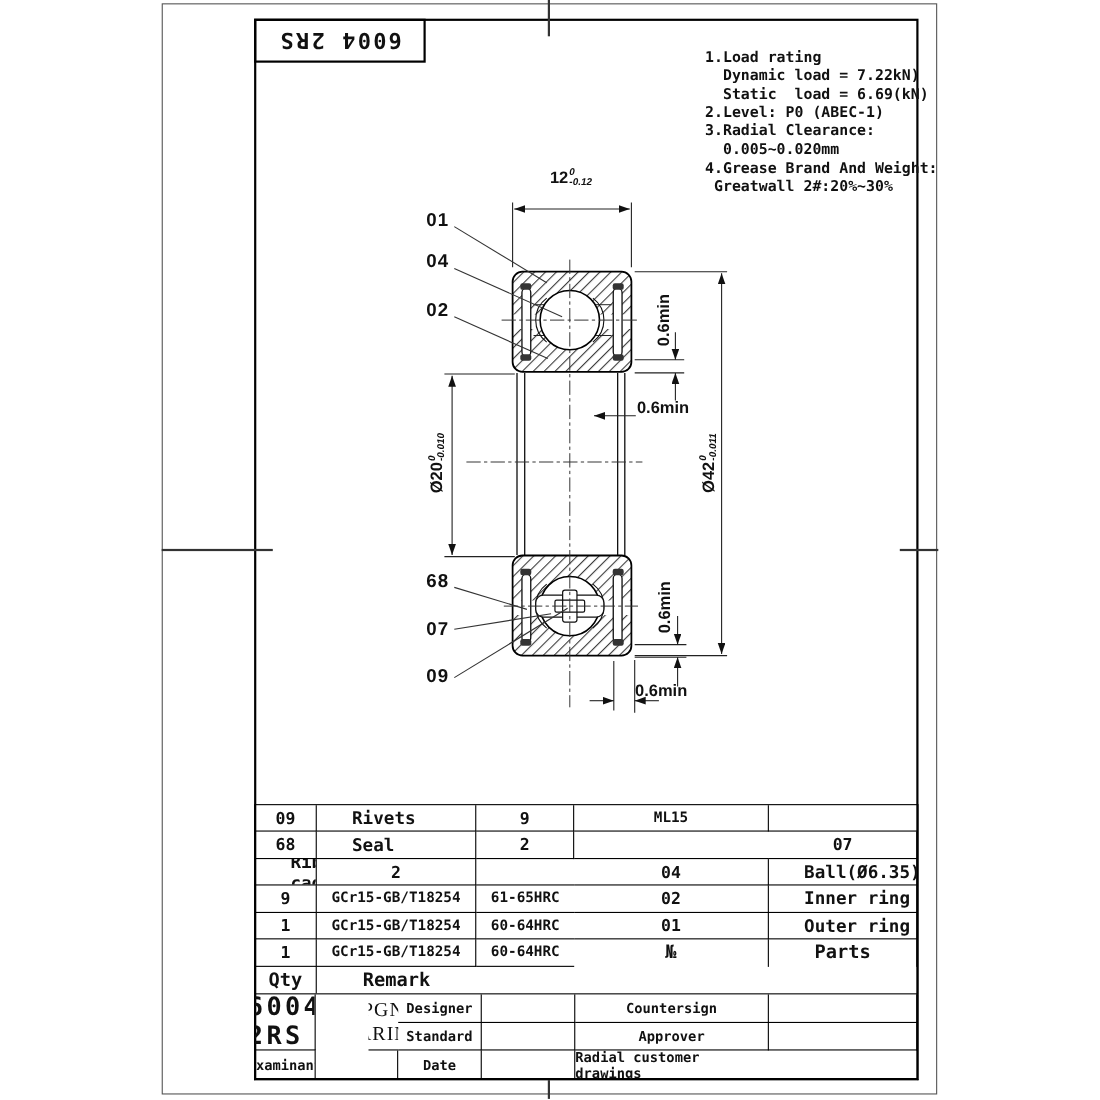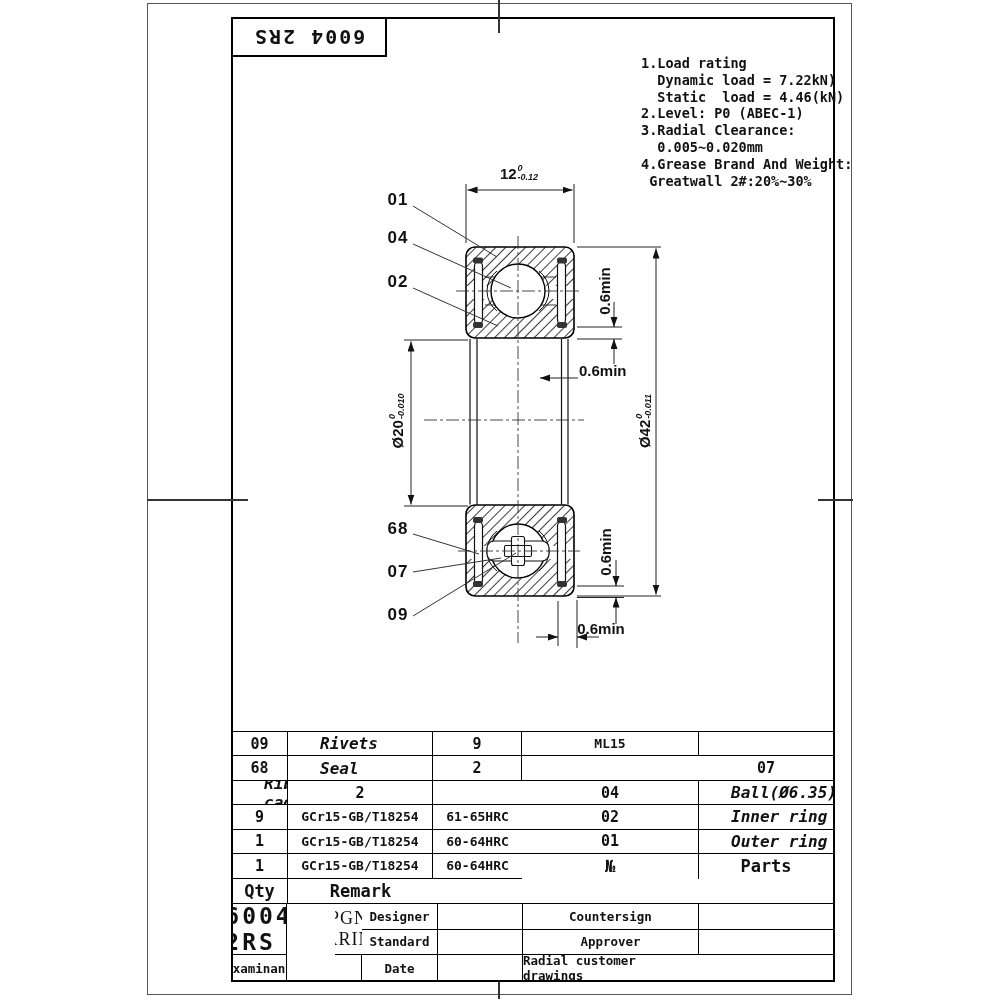--- a/index.html
+++ b/index.html
@@ -15,21 +15,21 @@
   .cmark.bottom { left:498px; top:982px; width:2px; height:17px; }
   .cmark.left   { left:147px; top:499px; width:101px; height:2px; }
   .cmark.right  { left:818px; top:499px; width:35px; height:2px; }
 
   
   .pn-box { left:231px; top:17px; width:156px; height:40px; border:2px solid #000;
     display:flex; align-items:center; justify-content:center; }
   .pn-box span { transform:rotate(180deg); font-size:20px; font-weight:bold; letter-spacing:2px; }
 
   
-  .notes { left:641px; top:55px; font-size:13.5px; line-height:16.8px; font-weight:bold; }
+  .notes { left:641px; top:44px; font-size:13.5px; line-height:16.8px; font-weight:bold; }
   .notes div { white-space:pre; }
 
   
   svg.draw { left:0; top:0; }
 
   
   .callout { font-family:"Liberation Sans","DejaVu Sans",sans-serif; font-weight:600;
     font-size:17px; transform:translateX(-50%); letter-spacing:1px; }
   .dim { font-family:"Liberation Sans","DejaVu Sans",sans-serif; font-weight:bold;
     font-size:15px; white-space:nowrap; display:flex; align-items:center; }
@@ -45,21 +45,21 @@
     grid-template-rows:repeat(7, 1fr); }
   .tb-grid { left:231px; top:904px; width:604px; height:78px; border-top:none;
     grid-template-columns:55px 75px 76px 85px 176px 1fr;
     grid-template-rows:repeat(3, 1fr); }
   .cell { border-right:1.2px solid #000; border-bottom:1.2px solid #000;
     display:flex; align-items:center; justify-content:center;
     font-weight:bold; overflow:hidden; }
   .cell.last { border-right:none; }
   .cell.bot { border-bottom:none; }
   .cell.partname { justify-content:flex-start; padding-left:32px; }
-  .fs16 { font-size:16px;font-style:italic; } .fs15 { font-size:15px; } .fs13 { font-size:13px; }
+  .fs16 { font-size:16px; } .fs15 { font-size:15px; } .fs13 { font-size:13px; }
   .hdr { font-size:17px; }
   .lbl { font-size:12.5px; }
   .pnum { font-size:23px; letter-spacing:3px; }
   .company { font-family:"Liberation Serif","DejaVu Serif",serif; font-weight:normal;
     font-size:18px; line-height:21px; text-align:center; letter-spacing:1px;margin-left:48px; }
   .desc { font-size:15px; } .remk { font-size:12.5px; }
 </style>
 </head>
 <body>
 
@@ -70,21 +70,21 @@
 <div class="abs cmark left"></div>
 <div class="abs cmark right"></div>
 
 <div class="abs pn-box">
   <span>6004 2RS</span>
 </div>
 
 <div class="abs notes">
   <div>1.Load rating</div>
   <div>  Dynamic load = 7.22kN)</div>
-  <div>  Static  load = 4.46(kN)</div>
+  <div>  Static  load = 6.69(kN)</div>
   <div>2.Level: P0 (ABEC-1)</div>
   <div>3.Radial Clearance:</div>
   <div>  0.005~0.020mm</div>
   <div>4.Grease Brand And Weight:</div>
   <div> Greatwall 2#:20%~30%</div>
 </div>
 
 <svg class="abs draw" width="1000" height="1000" viewBox="0 0 1000 1000">
   <defs>
     <marker id="arr" orient="auto-start-reverse" markerUnits="userSpaceOnUse" markerWidth="11" markerHeight="8" refX="10" refY="3.5">
@@ -194,21 +194,21 @@
   </g>
 </svg>
 
 <div class="abs callout" style="left:398px; top:190px;">01</div>
 <div class="abs callout" style="left:398px; top:228px;">04</div>
 <div class="abs callout" style="left:398px; top:272px;">02</div>
 <div class="abs callout" style="left:398px; top:519px;">68</div>
 <div class="abs callout" style="left:398px; top:562px;">07</div>
 <div class="abs callout" style="left:398px; top:605px;">09</div>
 
-<div class="abs dim center" style="left:519px; top:173px;">
+<div class="abs dim center" style="left:519px; top:161px;">
   <span>12</span>
   <span class="tol">
       <i>0</i>
       <i>-0.12</i>
     </span>
 </div>
 <div class="abs dim rot" style="left:397px; top:421px;">
   <span>Ø20</span>
   <span class="tol">
       <i>0</i>

